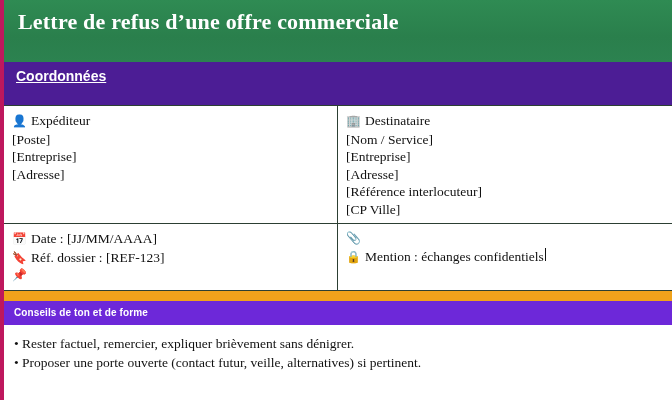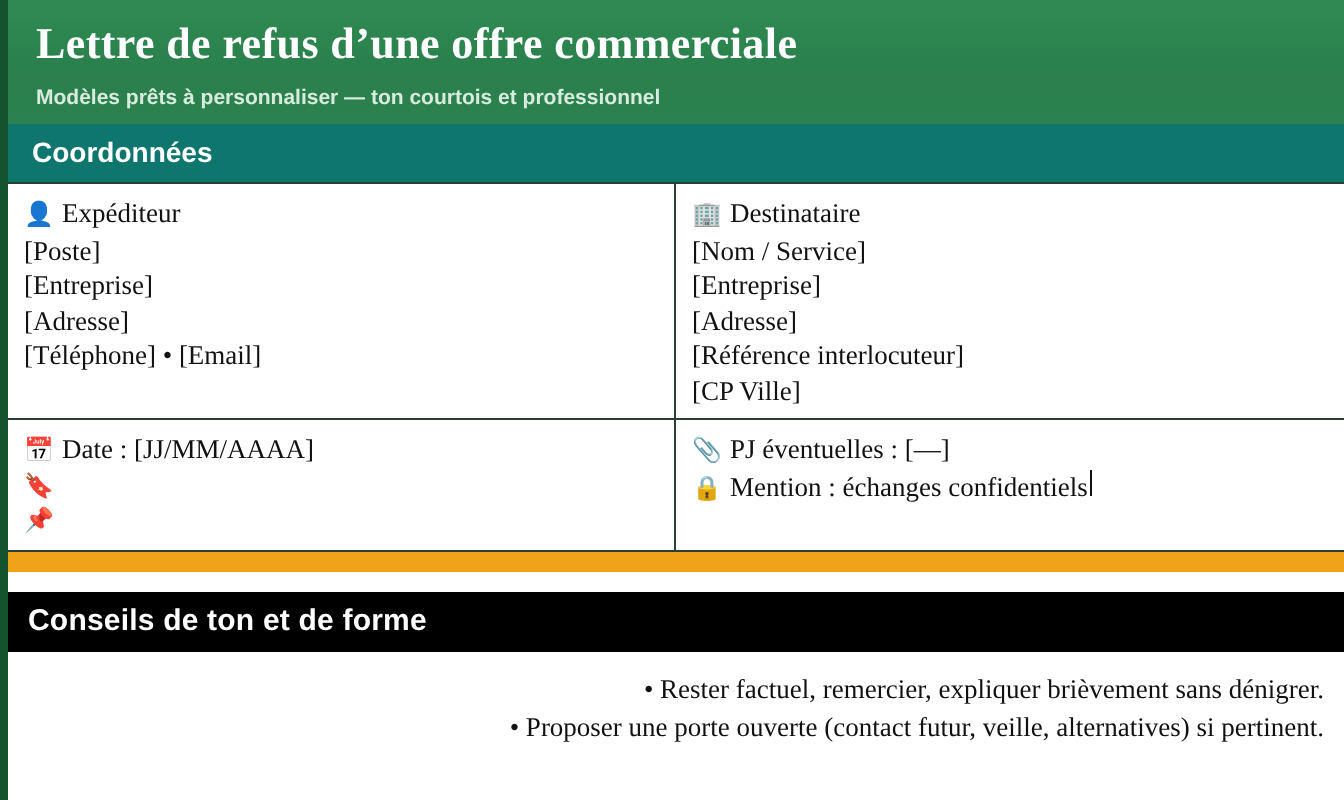--- a/index.html
+++ b/index.html
@@ -11,21 +11,21 @@
     height: 400px;
     background: #ffffff;
     font-family: "Liberation Serif", serif;
     overflow: hidden;
   }
   .page {
     position: relative;
     width: 672px;
     height: 400px;
     box-sizing: border-box;
-    border-left: 4px solid #14532d;
+    border-left: 4px solid #be185d;
     background: #ffffff;
   }
   
   .header {
     background: linear-gradient(180deg, #2f8b53 0%, #2a7f4c 60%, #2c8250 100%);
     color: #ffffff;
     padding: 8px 14px 10px 14px;
     height: 62px;
     box-sizing: border-box;
   }
@@ -47,24 +47,25 @@
   .section-bar {
     background: #1d5c3a;
     color: #ffffff;
     font-family: "Liberation Sans", sans-serif;
     font-size: 14px;
     font-weight: bold;
     padding: 6px 12px 7px 12px;
     border-top: 1px solid #18services;
   }
   .section-bar.coord {
-    background: #0f766e;
-    height: 29px;
+    background: #4c1d95;
+    height: 43px;
     box-sizing: border-box;
     line-height: 17px;
+    text-decoration: underline;
   }
   
   .grid {
     display: flex;
     width: 100%;
     box-sizing: border-box;
     border-top: 1px solid #2c3f33;
   }
   .col {
     box-sizing: border-box;
@@ -109,70 +110,64 @@
     margin-left: 1px;
   }
   
   .accent-bar {
     height: 10px;
     background: #f0a21b;
     border-top: 1px solid #2c3f33;
   }
   
   .tips-bar {
-    background: #000000;
+    background: #6d28d9;
     color: #ffffff;
     font-family: "Liberation Sans", sans-serif;
-    font-size: 15px;
+    font-size: 10px;
     font-weight: bold;
     padding: 6px 10px 7px 10px;
     letter-spacing: 0.1px;
-    margin-top: 10px;
   }
   .tips-body {
     padding: 9px 10px 0 10px;
     font-size: 13.5px;
     line-height: 19px;
     color: #111111;
   }
   .tip {
     white-space: nowrap;
-    text-align: right;
   }
 </style>
 </head>
 <body>
 
 <div class="page">
 
   <div class="header">
     <div class="header-title">Lettre de refus d’une offre commerciale</div>
-    <div class="header-sub">Modèles prêts à personnaliser — ton courtois et professionnel</div>
   </div>
 
   <div class="section-bar coord">Coordonnées</div>
 
   <div class="grid">
     <div class="col col-left">
       <div class="row-line">
         <span class="ico">👤</span>
         <span>Expéditeur</span>
       </div>
       <div class="row-line plain">
           <span>[Poste]</span>
         </div>
       <div class="row-line plain">
           <span>[Entreprise]</span>
         </div>
       <div class="row-line plain">
           <span>[Adresse]</span>
         </div>
-      <div class="row-line plain">
-          <span>[Téléphone] • [Email]</span>
-        </div>
     </div>
     <div class="col col-right">
       <div class="row-line">
         <span class="ico">🏢</span>
         <span>Destinataire</span>
       </div>
       <div class="row-line plain">
           <span>[Nom / Service]</span>
         </div>
       <div class="row-line plain">
@@ -191,29 +186,29 @@
   </div>
 
   <div class="grid divider-row">
     <div class="col col-left">
       <div class="row-line">
         <span class="ico">📅</span>
         <span>Date : [JJ/MM/AAAA]</span>
       </div>
       <div class="row-line">
         <span class="ico">🔖</span>
+        <span>Réf. dossier : [REF-123]</span>
       </div>
       <div class="row-line">
         <span class="ico">📌</span>
       </div>
     </div>
     <div class="col col-right">
       <div class="row-line">
         <span class="ico">📎</span>
-        <span>PJ éventuelles : [—]</span>
       </div>
       <div class="row-line">
         <span class="ico">🔒</span>
         <span>Mention : échanges confidentiels</span>
           <span class="caret"></span>
       </div>
     </div>
   </div>
 
   <div class="accent-bar"></div>

